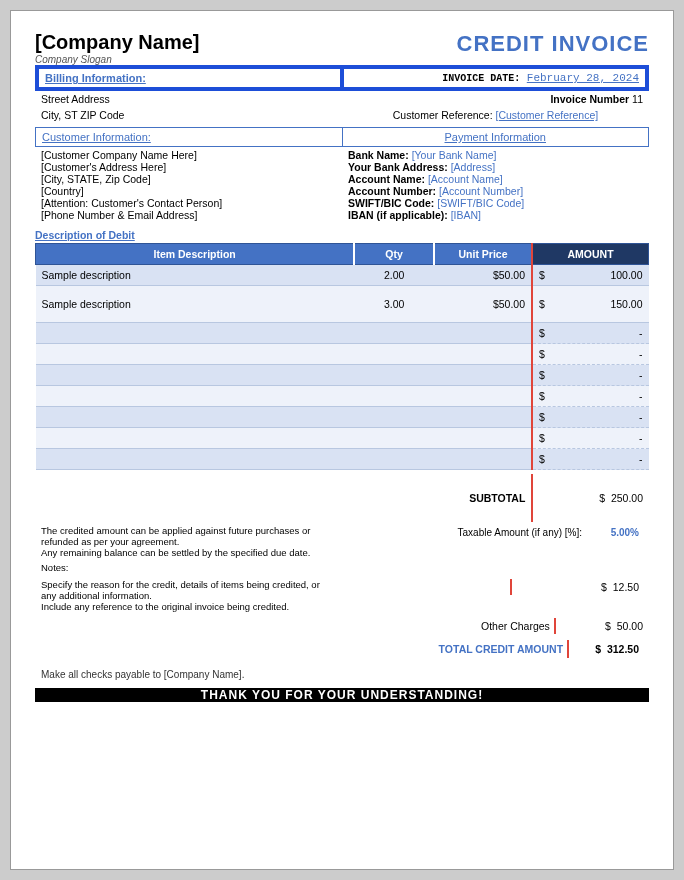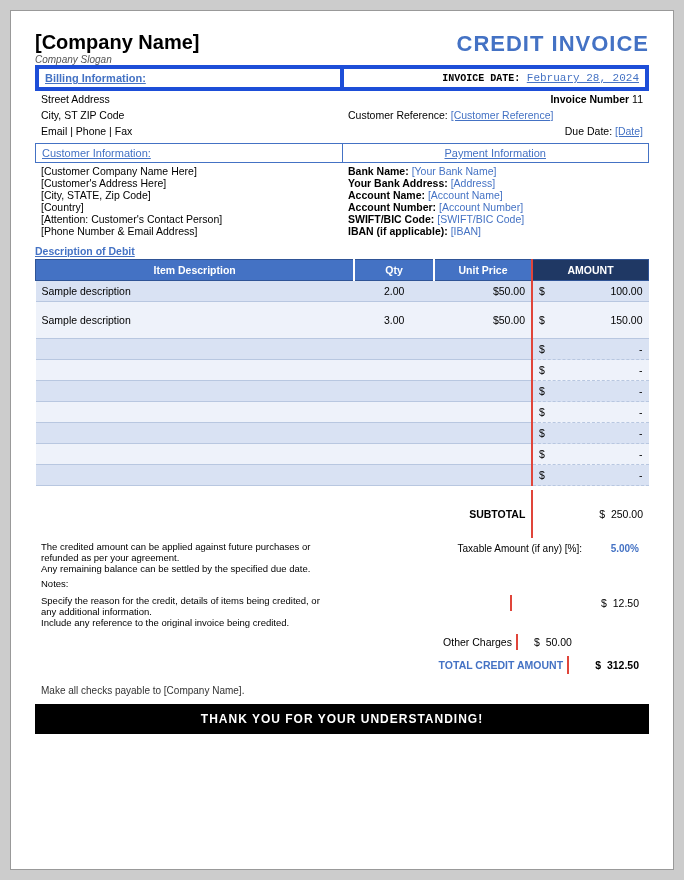--- a/index.html
+++ b/index.html
@@ -152,21 +152,20 @@
     
     .payable-note {
       font-size: 10px;
       margin: 8px 0 8px 6px;
       color: #333;
     }
     .thank-you-bar {
       background: #000;
       color: #fff;
       text-align: center;
-      padding: 8px;
       font-weight: bold;
       font-size: 12px;
       letter-spacing: 1px;
       margin-top: 8px;
     }
   </style>
 </head>
 <body>
 
 <div class="invoice-page">
@@ -197,30 +196,23 @@
     <tbody>
         <tr>
       <td style="width:50%;padding:2px 6px;font-size:10.5px;">Street Address</td>
       <td style="width:50%;padding:2px 6px;font-size:10.5px;text-align:right;">
         <span class="bold">Invoice Number</span>
         <span>11</span>
       </td>
     </tr>
     <tr>
       <td style="padding:2px 6px;font-size:10.5px;">City, ST ZIP Code</td>
-      <td style="padding:2px 6px;font-size:10.5px;text-align:left;">
+      <td style="padding:2px 6px;font-size:10.5px;text-align:center;">
         <span>Customer Reference:</span>
         <span style="color:#4472C4;text-decoration:underline;">[Customer Reference]</span>
-      </td>
-    </tr>
-    <tr>
-      <td style="padding:2px 6px;font-size:10.5px;">Email | Phone | Fax</td>
-      <td style="padding:2px 6px;font-size:10.5px;text-align:right;">
-        <span>Due Date:</span>
-        <span style="color:#4472C4;text-decoration:underline;">[Date]</span>
       </td>
     </tr>
   </tbody>
     </table>
 
   <table class="section-header-table" style="margin-top:4px;">
     <tbody>
         <tr>
       <td style="width:50%;">
         <span class="blue-underline">Customer Information:</span>
@@ -438,21 +430,21 @@
       </td>
     </tr>
 
     <tr>
       <td class="notes-col"></td>
       <td class="totals-col">
         <table style="width:100%;border-collapse:collapse;">
           <tbody>
                 <tr>
             <td style="text-align:right;padding:2px 4px;font-size:10.5px;">Other Charges</td>
-            <td style="padding:2px 16px;font-size:10.5px;border-left:2px solid #e0453a;">
+            <td style="text-align:right;padding:2px 0;font-size:10.5px;border-left:2px solid #e0453a;">
               <span>$</span>&nbsp;&nbsp;<span>50.00</span>
             </td>
           </tr>
         </tbody>
             </table>
       </td>
     </tr>
 
     <tr>
       <td class="notes-col"></td>

